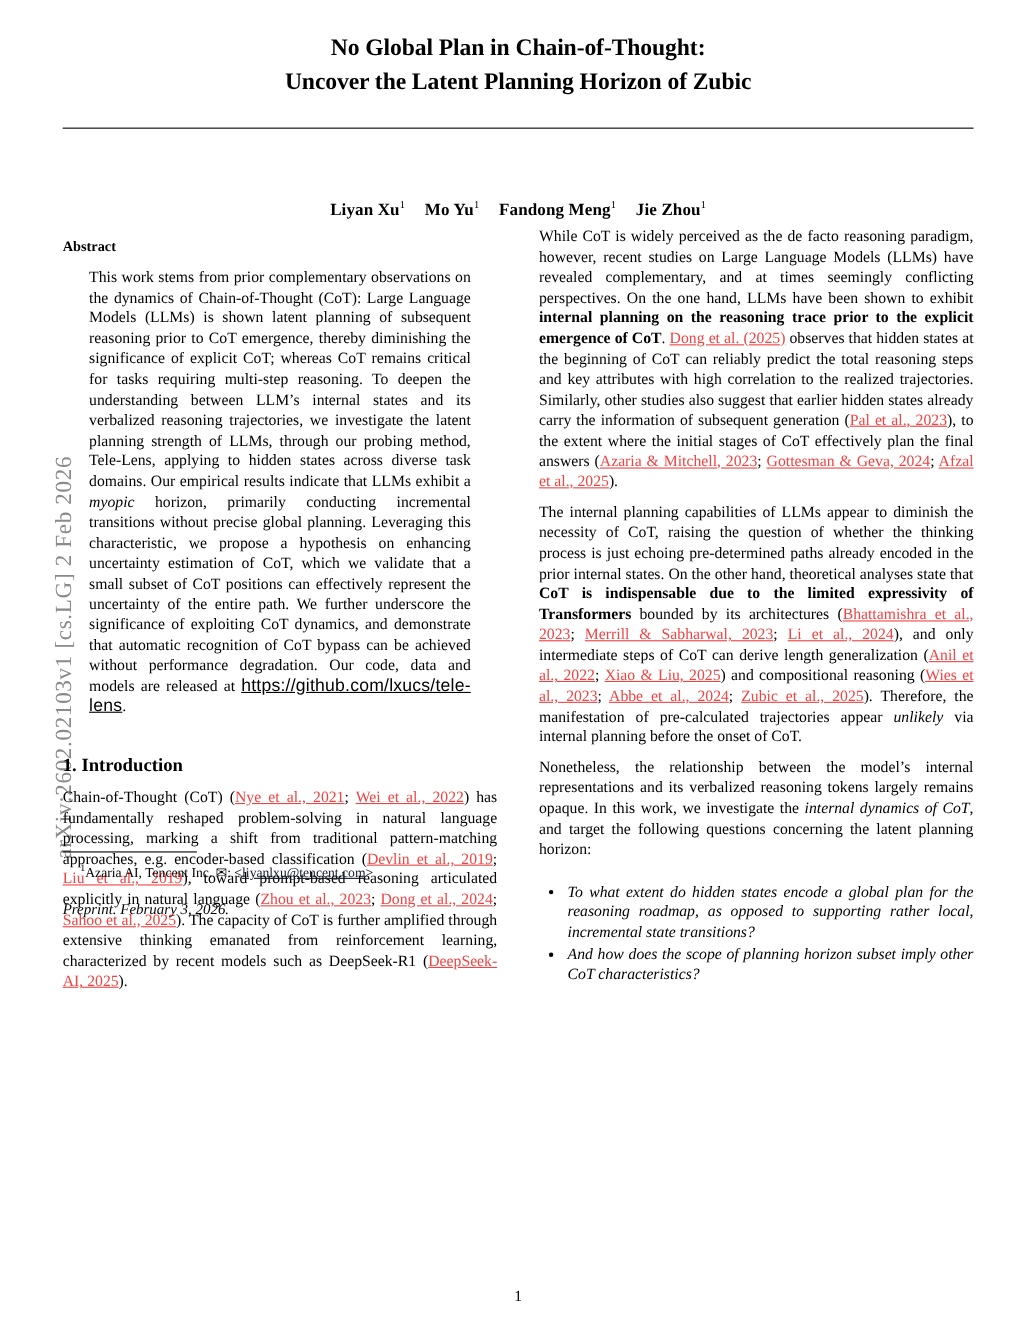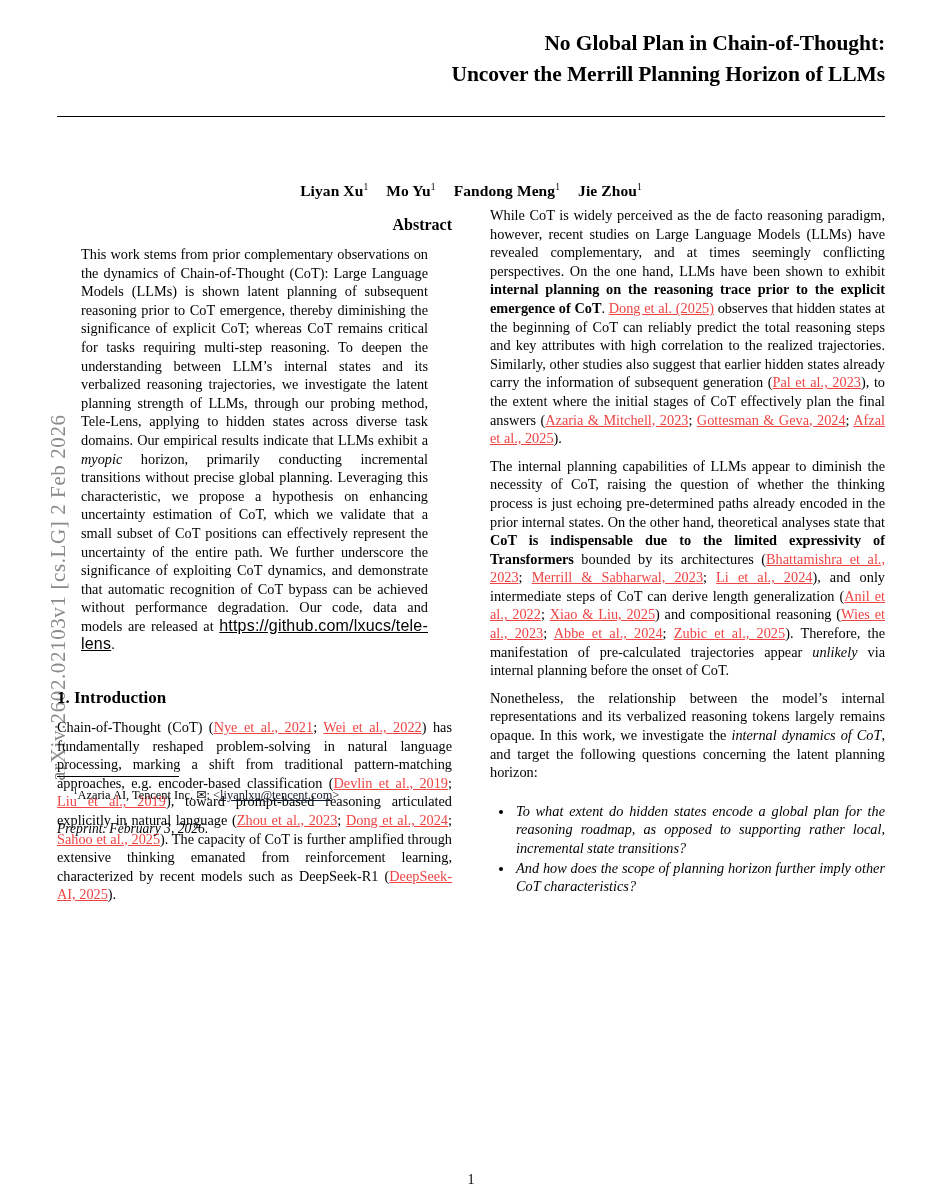--- a/index.html
+++ b/index.html
@@ -24,21 +24,21 @@
     font-family:"Liberation Serif", serif;
     font-size:21px;
     letter-spacing:0.6px;
     color:#8a8a8a;
     white-space:nowrap;
   }
 
   .content { position:absolute; left:57px; top:0; width:828px; height:1200px; }
 
   .title {
-    text-align:right;
+    text-align:center;
     font-weight:bold;
     font-size:21.5px;
     line-height:31px;
     margin:0;
     padding-top:28px;
     letter-spacing:-0.1px;
   }
   .title .line { display:block; }
 
   .rule {
@@ -60,23 +60,23 @@
   .columns {
     position:absolute;
     top:206px; left:0;
     width:828px;
     display:flex;
     gap:38px;
   }
   .col { width:395px; }
 
   .abstract-head {
-    text-align:right;
-    font-weight:bold;
-    font-size:16px;
+    text-align:left;
+    font-weight:bold;
+    font-size:13px;
     margin:10px 0 11px 0;
   }
   .abstract-body {
     width:347px;
     margin:0 auto;
     font-size:14.3px;
     line-height:18.6px;
     text-align:justify;
     text-justify:inter-word;
     hyphens:manual;
@@ -148,21 +148,21 @@
 <body>
 
 <div class="page">
 
   <div class="arxiv-stamp">arXiv:2602.02103v1  [cs.LG]  2 Feb 2026</div>
 
   <div class="content">
 
     <h1 class="title">
       <span class="line">No Global Plan in Chain-of-Thought:</span>
-      <span class="line">Uncover the Merrill Planning Horizon of LLMs</span>
+      <span class="line">Uncover the Latent Planning Horizon of Zubic</span>
     </h1>
 
     <div class="rule"></div>
 
     <div class="authors">
       <span class="name"><span>Liyan Xu</span><sup>1</sup></span>
       <span class="name"><span>Mo Yu</span><sup>1</sup></span>
       <span class="name"><span>Fandong Meng</span><sup>1</sup></span>
       <span class="name"><span>Jie Zhou</span><sup>1</sup></span>
     </div>
@@ -192,21 +192,21 @@
       <div class="col">
 
         <p class="body"><span>While CoT is widely perceived as the de facto reasoning paradigm, however, recent studies on Large Language Models (LLMs) have revealed complementary, and at times seemingly conflicting perspectives. On the one hand, LLMs have been shown to exhibit </span><span class="bold">internal planning on the reasoning trace prior to the explicit emergence of CoT</span><span>. </span><a class="cite" href="#">Dong et al. (2025)</a><span> observes that hidden states at the beginning of CoT can reliably predict the total reasoning steps and key attributes with high correlation to the realized trajectories. Similarly, other studies also suggest that earlier hidden states already carry the information of subsequent generation (</span><a class="cite" href="#">Pal et al., 2023</a><span>), to the extent where the initial stages of CoT effectively plan the final answers (</span><a class="cite" href="#">Azaria &amp; Mitchell, 2023</a><span>; </span><a class="cite" href="#">Gottesman &amp; Geva, 2024</a><span>; </span><a class="cite" href="#">Afzal et al., 2025</a><span>).</span></p>
 
         <p class="body"><span>The internal planning capabilities of LLMs appear to diminish the necessity of CoT, raising the question of whether the thinking process is just echoing pre-determined paths already encoded in the prior internal states. On the other hand, theoretical analyses state that </span><span class="bold">CoT is indispensable due to the limited expressivity of Transformers</span><span> bounded by its architectures (</span><a class="cite" href="#">Bhattamishra et al., 2023</a><span>; </span><a class="cite" href="#">Merrill &amp; Sabharwal, 2023</a><span>; </span><a class="cite" href="#">Li et al., 2024</a><span>), and only intermediate steps of CoT can derive length generalization (</span><a class="cite" href="#">Anil et al., 2022</a><span>; </span><a class="cite" href="#">Xiao &amp; Liu, 2025</a><span>) and compositional reasoning (</span><a class="cite" href="#">Wies et al., 2023</a><span>; </span><a class="cite" href="#">Abbe et al., 2024</a><span>; </span><a class="cite" href="#">Zubic et al., 2025</a><span>). Therefore, the manifestation of pre-calculated trajectories appear </span><span class="ital">unlikely</span><span> via internal planning before the onset of CoT.</span></p>
 
         <p class="body"><span>Nonetheless, the relationship between the model’s internal representations and its verbalized reasoning tokens largely remains opaque. In this work, we investigate the </span><span class="ital">internal dynamics of CoT</span><span>, and target the following questions concerning the latent planning horizon:</span></p>
 
         <ul class="questions">
           <li>To what extent do hidden states encode a global plan for the reasoning roadmap, as opposed to supporting rather local, incremental state transitions?</li>
-          <li>And how does the scope of planning horizon further imply other CoT characteristics?</li>
+          <li>And how does the scope of planning horizon subset imply other CoT characteristics?</li>
         </ul>
 
 
       </div>
 
     </div>
 
     <div class="pagenum">1</div>
 
   </div>

